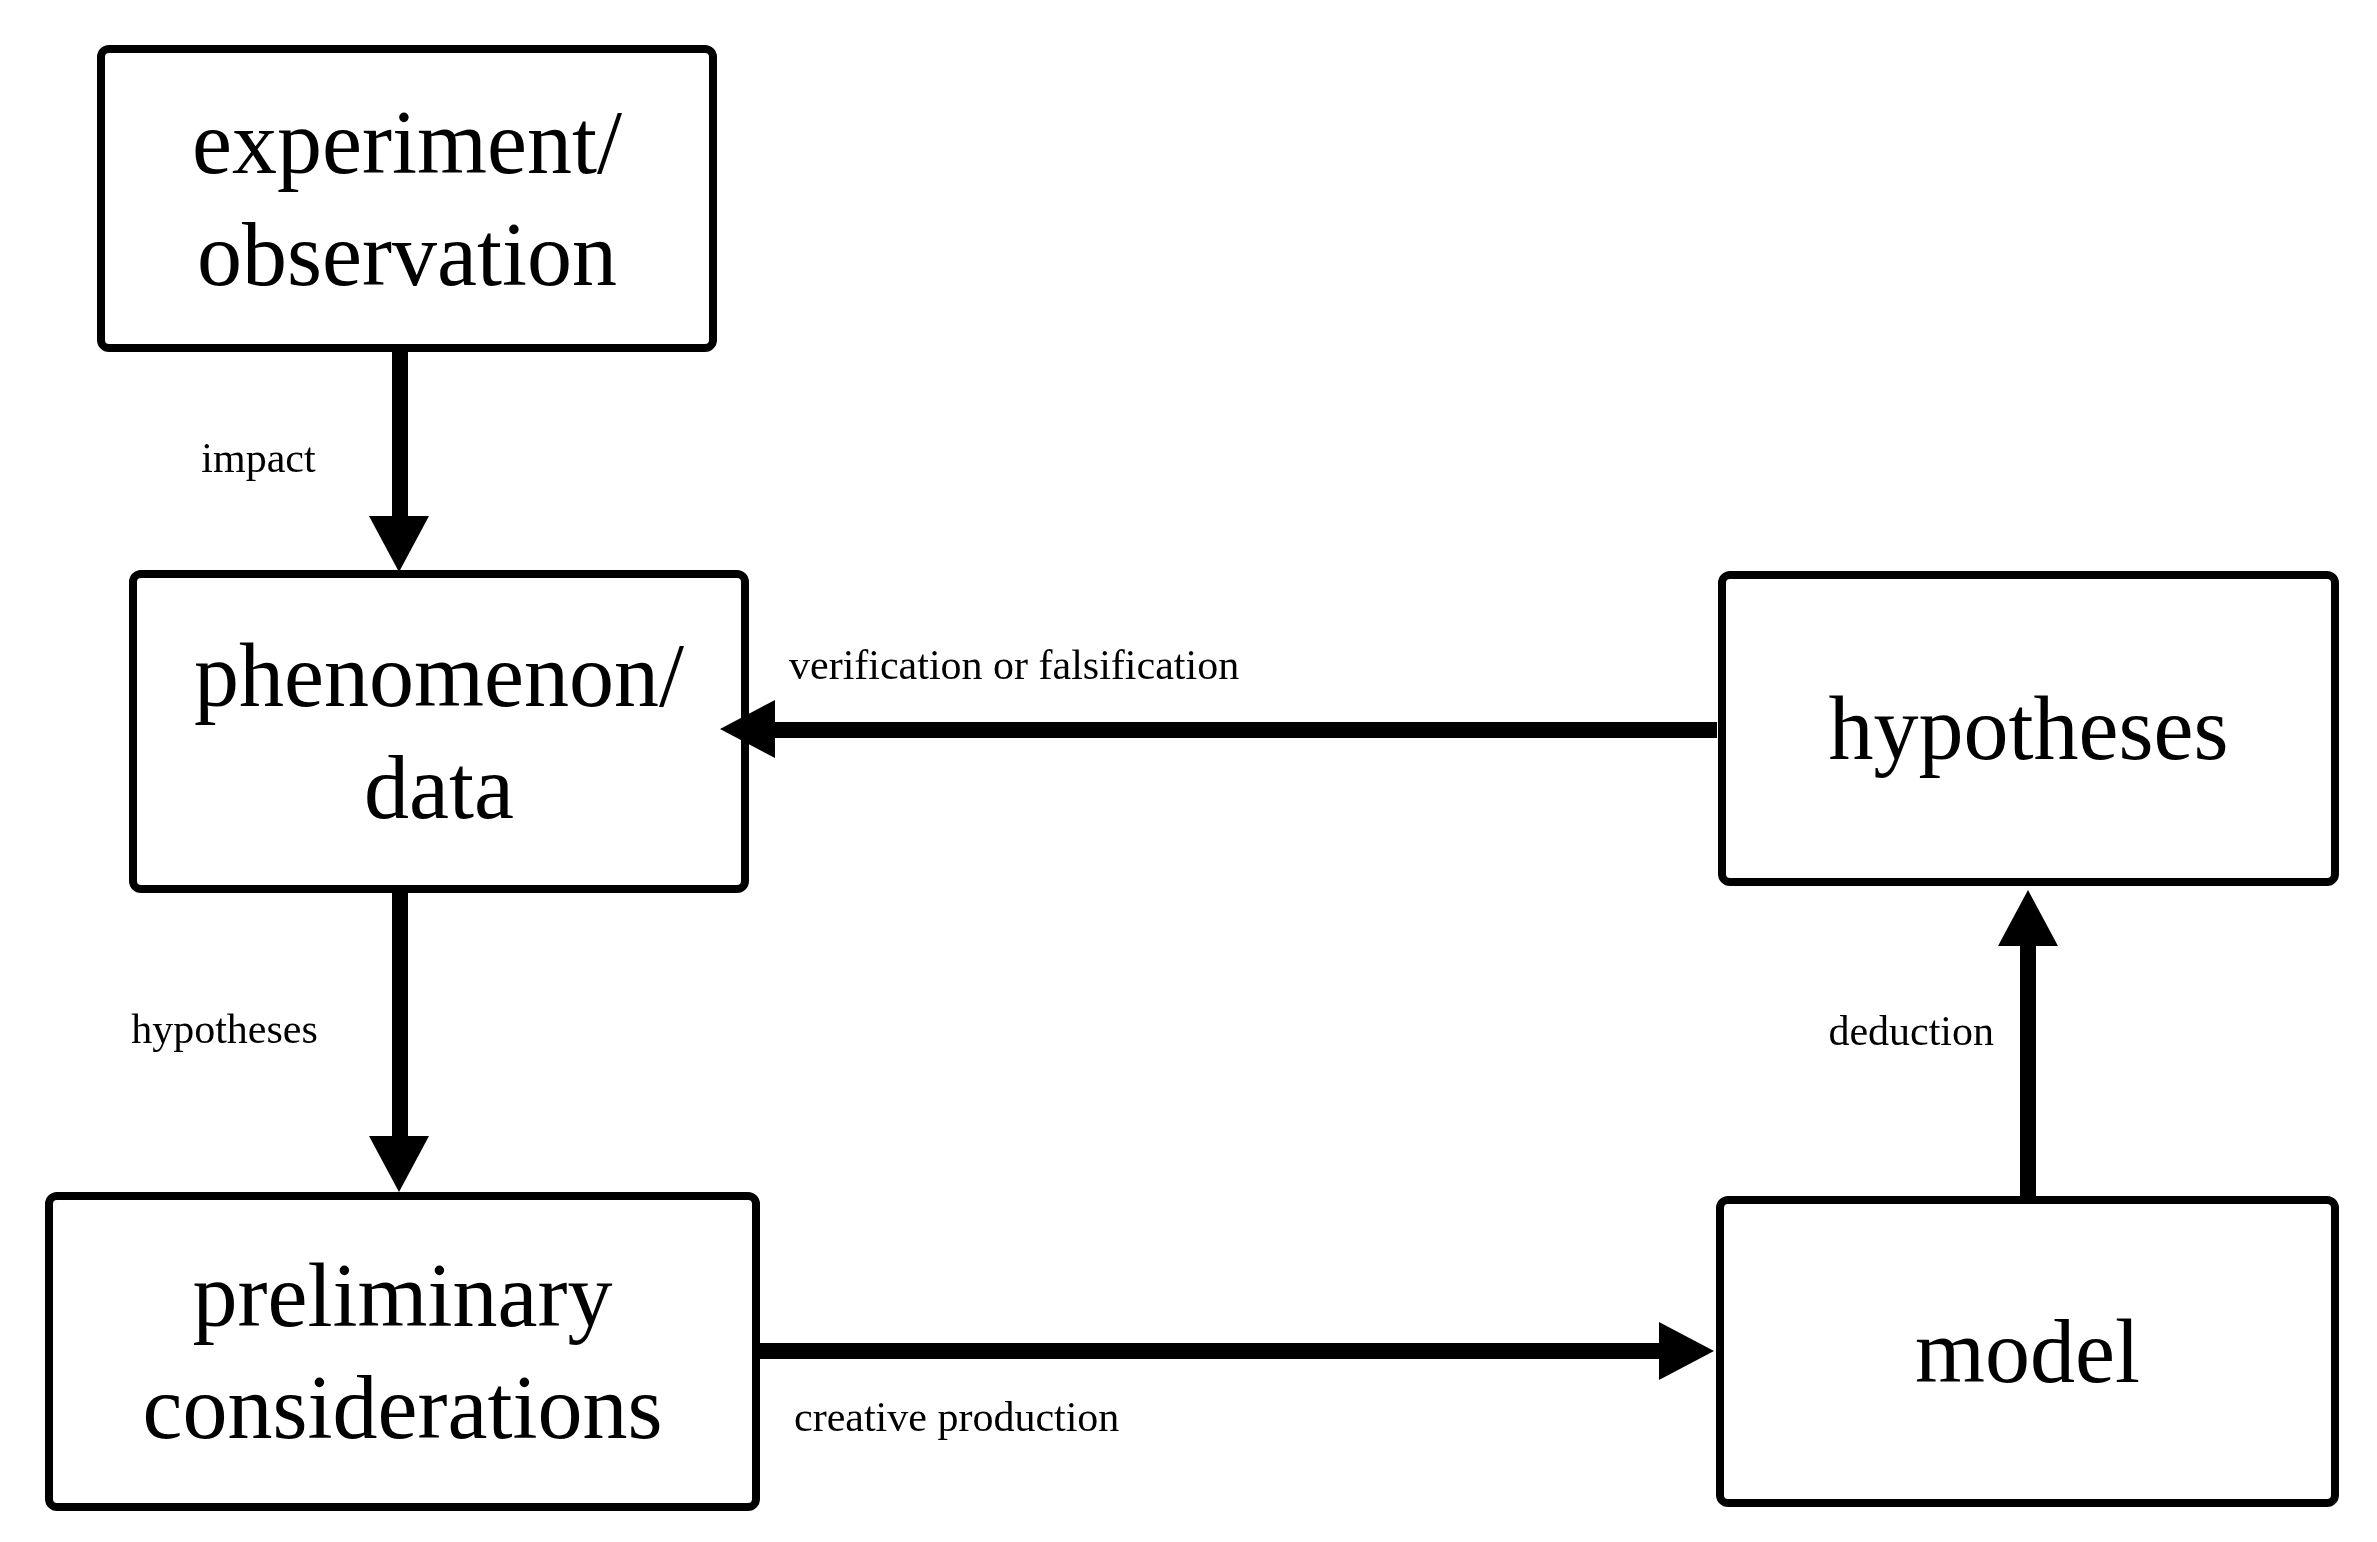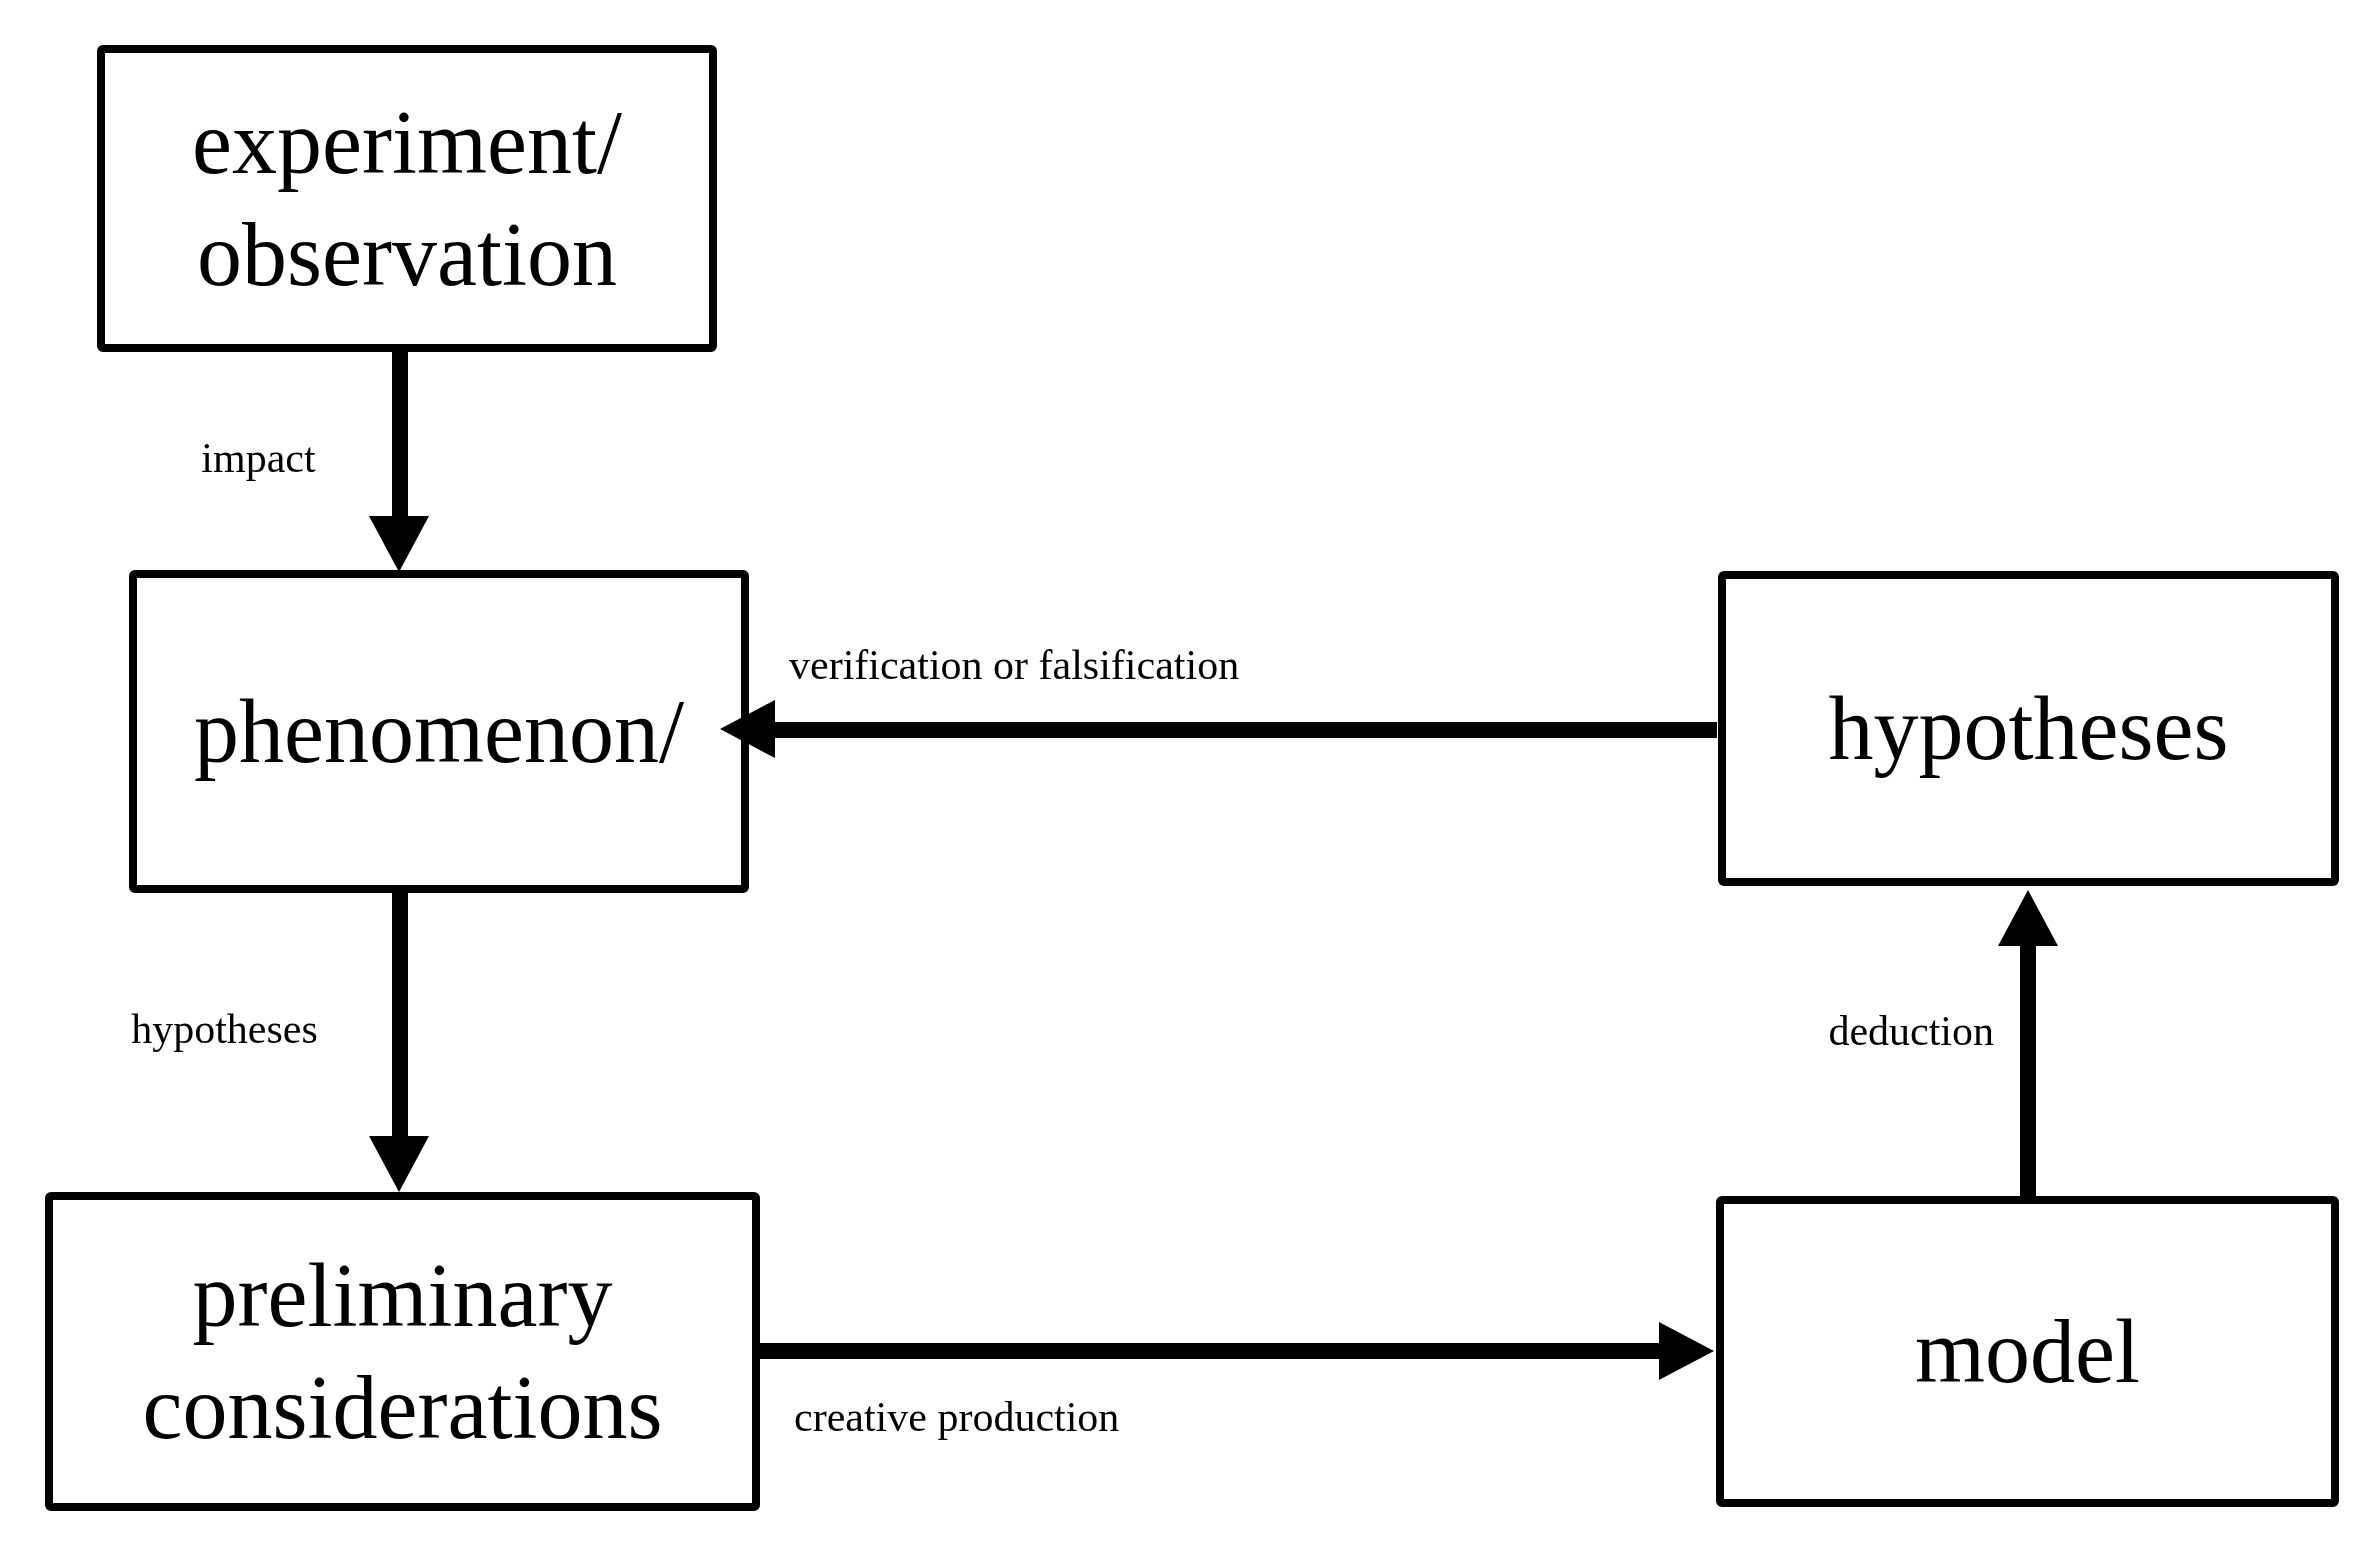--- a/index.html
+++ b/index.html
@@ -14,21 +14,21 @@
     background: #ffffff;
     overflow: hidden;
     font-family: "Liberation Serif", serif;
     color: #000000;
   }
   .node {
     position: absolute;
     box-sizing: border-box;
     background: #ffffff;
     border: 8.6px solid #000000;
-    border-radius: 6px;
+    border-radius: 12px;
     display: flex;
     flex-direction: column;
     align-items: center;
     justify-content: center;
     text-align: center;
     font-size: 90px;
     line-height: 1.24;
     white-space: nowrap;
   }
   #node-experiment    { left: 97px;  top: 45px;   width: 620px; height: 307px; }
@@ -89,20 +89,21 @@
 
 <div id="canvas">
 
   <div class="node" id="node-experiment">
     <span>experiment/</span>
     <span>observation</span>
   </div>
 
   <div class="node" id="node-phenomenon">
     <span>phenomenon/</span>
+    <span>data</span>
   </div>
 
   <div class="node" id="node-preliminary">
     <span>preliminary</span>
     <span>considerations</span>
   </div>
 
   <div class="node" id="node-hypotheses">
     <span>hypotheses</span>
   </div>

